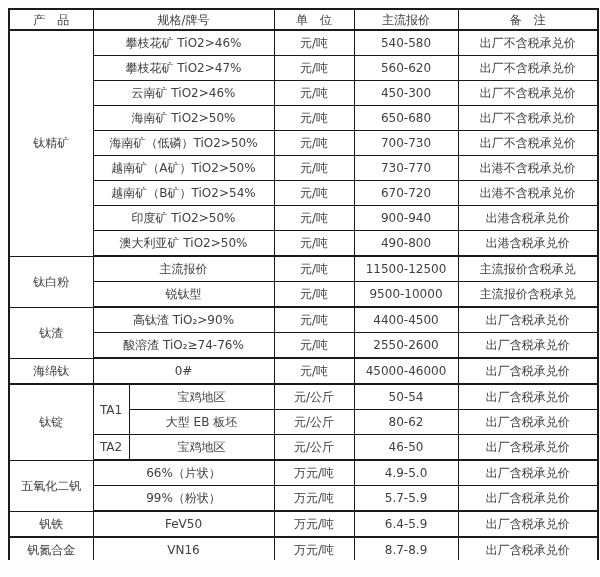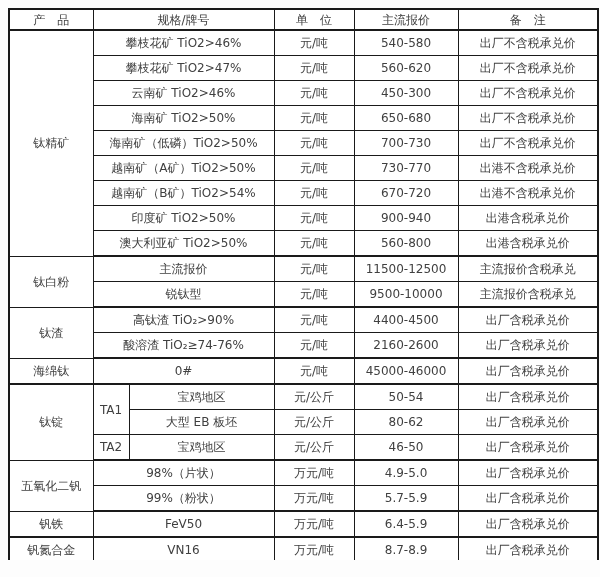--- a/index.html
+++ b/index.html
@@ -120,21 +120,21 @@
       </tr>
       <tr>
         <td colspan="2">印度矿 TiO2&gt;50%</td>
         <td>元/吨</td>
         <td>900-940</td>
         <td>出港含税承兑价</td>
       </tr>
       <tr class="group-end">
         <td colspan="2">澳大利亚矿 TiO2&gt;50%</td>
         <td>元/吨</td>
-        <td>560-800</td>
+        <td>490-800</td>
         <td>出港含税承兑价</td>
       </tr>
       <tr>
         <td class="prod-cell" rowspan="2">钛白粉</td>
         <td colspan="2">主流报价</td>
         <td>元/吨</td>
         <td>11500-12500</td>
         <td>主流报价含税承兑</td>
       </tr>
       <tr class="group-end">
@@ -146,21 +146,21 @@
       <tr>
         <td class="prod-cell" rowspan="2">钛渣</td>
         <td colspan="2">高钛渣 TiO₂&gt;90%</td>
         <td>元/吨</td>
         <td>4400-4500</td>
         <td>出厂含税承兑价</td>
       </tr>
       <tr class="group-end">
         <td colspan="2">酸溶渣 TiO₂≥74-76%</td>
         <td>元/吨</td>
-        <td>2160-2600</td>
+        <td>2550-2600</td>
         <td>出厂含税承兑价</td>
       </tr>
       <tr class="group-end">
         <td class="prod-cell">海绵钛</td>
         <td colspan="2">0#</td>
         <td>元/吨</td>
         <td>45000-46000</td>
         <td>出厂含税承兑价</td>
       </tr>
       <tr>
@@ -179,21 +179,21 @@
       </tr>
       <tr class="group-end">
         <td>TA2</td>
         <td>宝鸡地区</td>
         <td>元/公斤</td>
         <td>46-50</td>
         <td>出厂含税承兑价</td>
       </tr>
       <tr>
         <td class="prod-cell" rowspan="2">五氧化二钒</td>
-        <td colspan="2">98%（片状）</td>
+        <td colspan="2">66%（片状）</td>
         <td>万元/吨</td>
         <td>4.9-5.0</td>
         <td>出厂含税承兑价</td>
       </tr>
       <tr class="group-end">
         <td colspan="2">99%（粉状）</td>
         <td>万元/吨</td>
         <td>5.7-5.9</td>
         <td>出厂含税承兑价</td>
       </tr>

